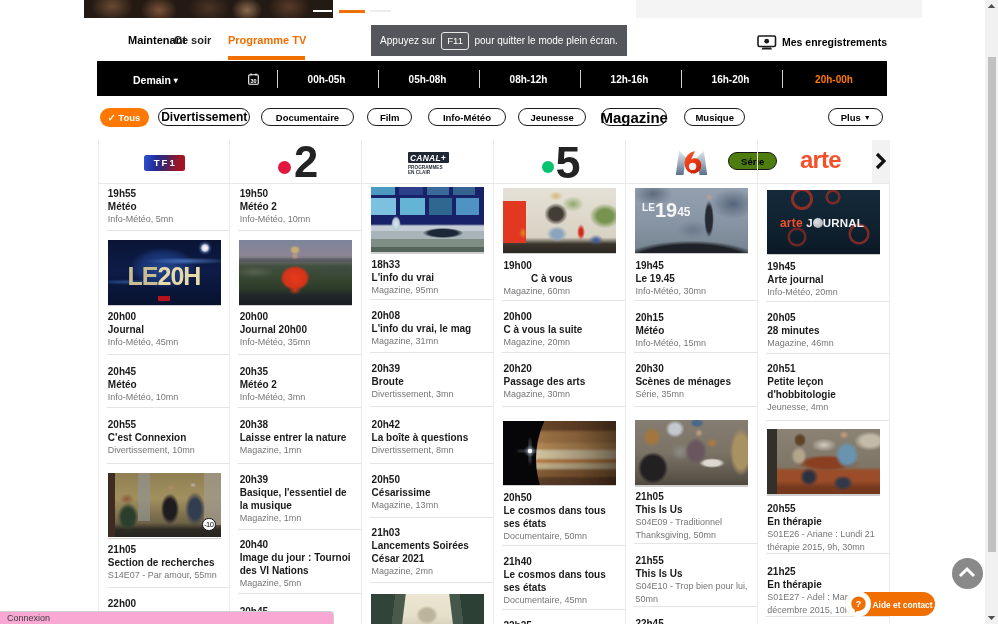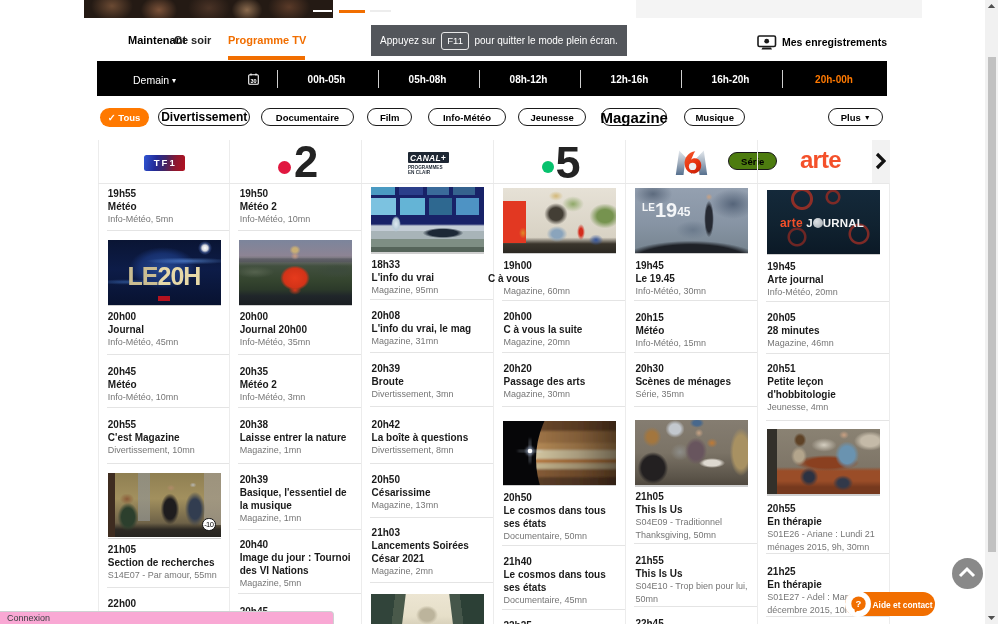--- a/index.html
+++ b/index.html
@@ -22,21 +22,21 @@
 <div class="abs" style="left:228px;top:34px;font-size:11px;font-weight:bold;color:#f16e00;">Programme TV</div>
 <div class="abs" style="left:228px;top:56px;width:77px;height:4px;background:#f16e00;"></div>
 <div class="abs" style="left:371px;top:25px;width:256px;height:31px;background:#53565b;display:flex;align-items:center;justify-content:center;color:#fff;font-size:10px;">Appuyez sur&nbsp;&nbsp;<span style="border:1px solid #e8e8e8;border-radius:3px;padding:2.5px 5px;font-size:9.5px;">F11</span>&nbsp;&nbsp;pour quitter le mode plein écran.</div>
 <svg class="abs" style="left:757px;top:35px;" width="20" height="15" viewBox="0 0 20 15">
     <rect x="1" y="1" width="17.5" height="10.5" rx="1.5" fill="none" stroke="#1a1a1a" stroke-width="1.6"></rect>
     <circle cx="9.7" cy="6.2" r="2.4" fill="#1a1a1a"></circle>
     <path d="M5.5 12.5 L14 12.5 L15 14.5 L4.5 14.5 Z" fill="#1a1a1a"></path>
   </svg>
 <div class="abs" style="left:782px;top:36px;font-size:10.5px;font-weight:bold;color:#000;">Mes enregistrements</div>
 <div class="abs" style="left:97px;top:61px;width:790px;height:35px;background:#000;"></div>
-<div class="abs" style="left:117px;top:74px;font-size:10.5px;font-weight:normal;color:#fff;padding-left:16px;">Demain <span style="font-size:8px;vertical-align:1px;">▾</span></div>
+<div class="abs" style="left:117px;top:74px;font-size:10.5px;font-weight:bold;color:#fff;padding-left:16px;">Demain <span style="font-size:8px;vertical-align:1px;">▾</span></div>
 <svg class="abs" style="left:248px;top:73px;" width="11" height="12" viewBox="0 0 11 12">
     <rect x="0.7" y="1.8" width="9.6" height="9.4" rx="1" fill="none" stroke="#fff" stroke-width="1.1"></rect>
     <line x1="3" y1="0.4" x2="3" y2="2.6" stroke="#fff" stroke-width="1.1"></line>
     <line x1="8" y1="0.4" x2="8" y2="2.6" stroke="#fff" stroke-width="1.1"></line>
     <text x="5.5" y="9.6" font-size="5.5" fill="#fff" text-anchor="middle" font-family="Liberation Sans" font-weight="bold">30</text>
   </svg>
 <div class="abs" style="left:277px;top:70px;width:1px;height:18px;background:#cfcfcf;"></div>
 <div class="abs" style="left:377.5px;top:70px;width:1px;height:18px;background:#cfcfcf;"></div>
 <div class="abs" style="left:478.5px;top:70px;width:1px;height:18px;background:#cfcfcf;"></div>
 <div class="abs" style="left:579.5px;top:70px;width:1px;height:18px;background:#cfcfcf;"></div>
@@ -113,21 +113,21 @@
 <div class="abs" style="left:107.5px;top:304.5px;width:113px;height:1.6px;background:#cfcfcf;"></div>
 <div class="t" style="left:107.8px;top:311.9px;">20h00</div>
 <div class="t" style="left:107.8px;top:324.9px;">Journal</div>
 <div class="s" style="left:107.8px;top:337.9px;">Info-Météo, 45mn</div>
 <div class="sep" style="left:106.5px;top:354.3px;width:122.9px;"></div>
 <div class="t" style="left:107.8px;top:367.4px;">20h45</div>
 <div class="t" style="left:107.8px;top:380.4px;">Météo</div>
 <div class="s" style="left:107.8px;top:393.4px;">Info-Météo, 10mn</div>
 <div class="sep" style="left:106.5px;top:406.6px;width:122.9px;"></div>
 <div class="t" style="left:107.8px;top:420.1px;">20h55</div>
-<div class="t" style="left:107.8px;top:433.1px;">C'est Magazine</div>
+<div class="t" style="left:107.8px;top:433.1px;">C'est Connexion</div>
 <div class="s" style="left:107.8px;top:446.1px;">Divertissement, 10mn</div>
 <div class="sep" style="left:106.5px;top:463.1px;width:122.9px;"></div>
 <div class="img" style="left:107.5px;top:473.2px;width:113px;height:64.3px;background:radial-gradient(ellipse 9px 7px at 19px 26px,#8a5a38 0%,rgba(0,0,0,0) 80%),radial-gradient(ellipse 13px 18px at 20px 44px,#2c3f2d 0%,#2c3f2d 50%,rgba(0,0,0,0) 80%),radial-gradient(ellipse 5px 4px at 63px 15px,#b08a68 0%,rgba(0,0,0,0) 85%),radial-gradient(ellipse 12px 20px at 62px 36px,#1e1c1e 0%,#1e1c1e 50%,rgba(0,0,0,0) 78%),radial-gradient(ellipse 4px 3px at 85px 12px,#b8b8b4 0%,rgba(0,0,0,0) 85%),radial-gradient(ellipse 13px 22px at 87px 36px,#323d50 0%,#323d50 45%,rgba(0,0,0,0) 78%),linear-gradient(90deg,#3e2c20 0 7px,rgba(0,0,0,0) 7px),linear-gradient(90deg,rgba(0,0,0,0) 0 30px,rgba(145,147,143,0.7) 30px 42px,rgba(0,0,0,0) 42px) 0 0/113px 48px no-repeat,linear-gradient(90deg,rgba(0,0,0,0) 0 96px,rgba(160,152,136,0.8) 96px) 0 0/113px 52px no-repeat,linear-gradient(180deg,#8f7f52 0%,#a2905e 40%,#6e6248 78%,#2e2a24 88%,#262420 100%);">
     <div style="position:absolute;right:5px;bottom:6px;width:11.5px;height:11.5px;border-radius:50%;background:#fff;border:1.4px solid #111;color:#000;font-size:7.5px;font-weight:normal;display:flex;align-items:center;justify-content:center;letter-spacing:-0.6px;">-10</div>
   </div>
 <div class="abs" style="left:107.5px;top:537.5px;width:113px;height:1.6px;background:#cfcfcf;"></div>
 <div class="t" style="left:107.8px;top:545.2px;">21h05</div>
 <div class="t" style="left:107.8px;top:558.2px;">Section de recherches</div>
 <div class="s" style="left:107.8px;top:571.2px;">S14E07 - Par amour, 55mn</div>
 <div class="sep" style="left:106.5px;top:586.9px;width:122.9px;"></div>
@@ -185,21 +185,21 @@
 <div class="sep" style="left:370.3px;top:517.1px;width:122.9px;"></div>
 <div class="t" style="left:371.6px;top:528.2px;">21h03</div>
 <div class="t" style="left:371.6px;top:541.2px;">Lancements Soirées</div>
 <div class="t" style="left:371.6px;top:554.2px;">César 2021</div>
 <div class="s" style="left:371.6px;top:567.2px;">Magazine, 2mn</div>
 <div class="sep" style="left:370.3px;top:581.8px;width:122.9px;"></div>
 <div class="img" style="left:371.3px;top:593.8px;width:113px;height:40.0px;background:radial-gradient(ellipse 13px 11px at 56px 21px,#bcb49c 0%,#bcb49c 55%,rgba(0,0,0,0) 85%),linear-gradient(97deg,#31443a 0 24px,#49594a 24px 34px,rgba(0,0,0,0) 35px),linear-gradient(263deg,#2c4036 0 24px,#45564a 24px 34px,rgba(0,0,0,0) 35px),linear-gradient(180deg,#ece5d2 0%,#e6dfc9 55%,#c9c2ac 100%);"></div>
 <div class="img" style="left:503.2px;top:188.0px;width:113px;height:64.5px;background:radial-gradient(ellipse 9px 6px at 53px 8px,#d3b877 0%,rgba(0,0,0,0) 80%),radial-gradient(ellipse 15px 14px at 53px 26px,#433e35 0%,#433e35 45%,rgba(0,0,0,0) 78%),radial-gradient(ellipse 13px 10px at 54px 46px,#8aa4bc 0%,#8aa4bc 40%,rgba(0,0,0,0) 80%),radial-gradient(ellipse 5px 10px at 78px 44px,#d42c1c 0%,#d42c1c 35%,rgba(0,0,0,0) 80%),radial-gradient(ellipse 9px 7px at 93px 52px,#34559c 0%,rgba(0,0,0,0) 80%),radial-gradient(ellipse 5px 7px at 20px 45px,#e08a28 0%,rgba(0,0,0,0) 80%),linear-gradient(90deg,#e23822 0 23px,rgba(0,0,0,0) 23px) 0 13px/113px 42px no-repeat,radial-gradient(ellipse 20px 16px at 102px 28px,#76934f 0%,#76934f 40%,rgba(0,0,0,0) 78%),radial-gradient(ellipse 14px 10px at 70px 16px,#8fa868 0%,rgba(0,0,0,0) 78%),linear-gradient(180deg,#e6e1d6 0%,#d8d2c4 76%,#3a352c 86%,#2b2822 100%);"></div>
 <div class="abs" style="left:503.2px;top:252.5px;width:113px;height:1.6px;background:#cfcfcf;"></div>
 <div class="t" style="left:503.5px;top:260.9px;">19h00</div>
-<div class="t" style="left:488px;top:273.9px;">C à vous</div>
+<div class="t" style="left:531px;top:273.9px;">C à vous</div>
 <div class="s" style="left:503.5px;top:286.9px;">Magazine, 60mn</div>
 <div class="sep" style="left:502.2px;top:300.0px;width:122.9px;"></div>
 <div class="t" style="left:503.5px;top:311.9px;">20h00</div>
 <div class="t" style="left:503.5px;top:324.9px;">C à vous la suite</div>
 <div class="s" style="left:503.5px;top:337.9px;">Magazine, 20mn</div>
 <div class="sep" style="left:502.2px;top:352.4px;width:122.9px;"></div>
 <div class="t" style="left:503.5px;top:364.3px;">20h20</div>
 <div class="t" style="left:503.5px;top:377.3px;">Passage des arts</div>
 <div class="s" style="left:503.5px;top:390.3px;">Magazine, 30mn</div>
 <div class="sep" style="left:502.2px;top:405.7px;width:122.9px;"></div>
@@ -292,21 +292,21 @@
 <div class="t" style="left:767.3px;top:364.0px;">20h51</div>
 <div class="t" style="left:767.3px;top:377.0px;">Petite leçon</div>
 <div class="t" style="left:767.3px;top:390.0px;">d'hobbitologie</div>
 <div class="s" style="left:767.3px;top:403.0px;">Jeunesse, 4mn</div>
 <div class="sep" style="left:766.0px;top:420.2px;width:122.9px;"></div>
 <div class="img" style="left:767.0px;top:429.0px;width:113px;height:65.0px;background:radial-gradient(ellipse 8px 9px at 33px 11px,#5e4226 0%,#5e4226 45%,rgba(0,0,0,0) 80%),radial-gradient(ellipse 10px 12px at 32px 27px,#b3a58c 0%,#b3a58c 45%,rgba(0,0,0,0) 80%),radial-gradient(ellipse 12px 12px at 42px 48px,#2c3242 0%,#2c3242 40%,rgba(0,0,0,0) 78%),radial-gradient(ellipse 6px 5px at 77px 6px,#c9a082 0%,rgba(0,0,0,0) 82%),radial-gradient(ellipse 15px 17px at 80px 26px,#6a93b0 0%,#6a93b0 50%,rgba(0,0,0,0) 80%),radial-gradient(ellipse 13px 10px at 76px 54px,#32394a 0%,#32394a 40%,rgba(0,0,0,0) 78%),radial-gradient(ellipse 17px 9px at 57px 16px,#d4cec0 0%,rgba(0,0,0,0) 75%),radial-gradient(ellipse 20px 12px at 103px 12px,#c4baa8 0%,#c4baa8 45%,rgba(0,0,0,0) 80%),linear-gradient(90deg,#33302a 0 10px,rgba(0,0,0,0) 10px),radial-gradient(ellipse 40px 10px at 60px 34px,#8a4020 0%,#8a4020 50%,rgba(0,0,0,0) 80%),linear-gradient(180deg,rgba(0,0,0,0) 0 38px,#9a4d28 42px 52px,#76391e 58px),linear-gradient(180deg,#8a8273 0%,#7e7567 60%,#6b6152 100%);"></div>
 <div class="abs" style="left:767.0px;top:494.0px;width:113px;height:1.6px;background:#cfcfcf;"></div>
 <div class="t" style="left:767.3px;top:503.7px;">20h55</div>
 <div class="t" style="left:767.3px;top:516.7px;">En thérapie</div>
 <div class="s" style="left:767.3px;top:529.7px;">S01E26 - Ariane : Lundi 21</div>
-<div class="s" style="left:767.3px;top:542.7px;">ménages 2015, 9h, 30mn</div>
+<div class="s" style="left:767.3px;top:542.7px;">thérapie 2015, 9h, 30mn</div>
 <div class="sep" style="left:766.0px;top:553.4px;width:122.9px;"></div>
 <div class="t" style="left:767.3px;top:566.5px;">21h25</div>
 <div class="t" style="left:767.3px;top:579.5px;">En thérapie</div>
 <div class="s" style="left:767.3px;top:592.5px;">S01E27 - Adel : Mardi 22</div>
 <div class="s" style="left:767.3px;top:605.5px;">décembre 2015, 10h, 30mn</div>
 <div class="sep" style="left:766.0px;top:616.0px;width:122.9px;"></div>
 <div class="abs" style="left:951.5px;top:557.5px;width:31px;height:31px;border-radius:50%;background:#898989;"></div>
 <svg class="abs" style="left:958px;top:565px;" width="18" height="14" viewBox="0 0 18 14">
     <path d="M2 11 L9 4 L16 11" fill="none" stroke="#fff" stroke-width="3"></path>
   </svg>

